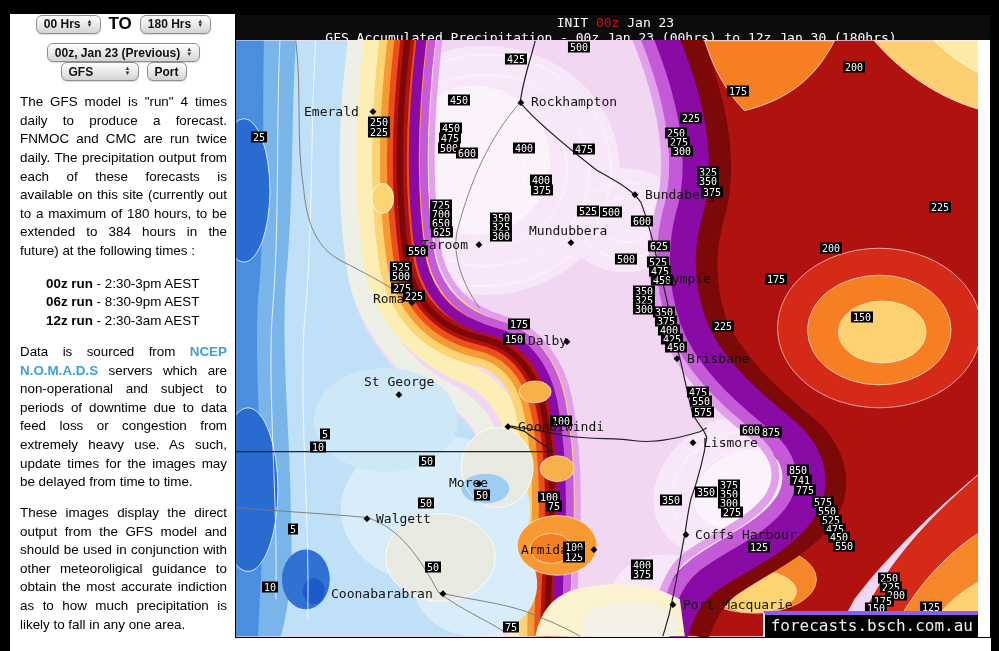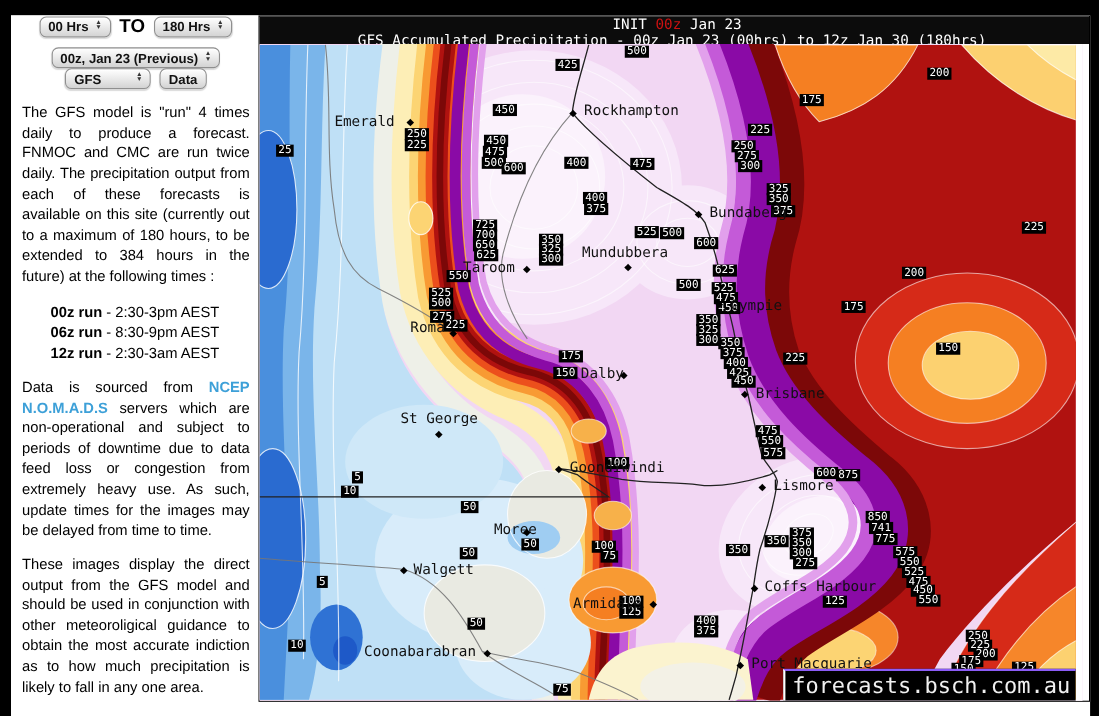--- a/index.html
+++ b/index.html
@@ -42,22 +42,22 @@
               border-right:6px solid #fff; background:#f2d7f3; }
   .map-area svg { position:absolute; left:0; top:0; }
 
   .vlabel { position:absolute; transform:translate(-50%,-50%);
             background:#000; color:#fff; font-family:"DejaVu Sans Mono", monospace;
             font-size:10px; line-height:11px; padding:0 2px; white-space:nowrap; }
   .city  { position:absolute; color:#111; font-family:"DejaVu Sans Mono", monospace;
            font-size:13px; white-space:nowrap; transform:translateY(-50%); letter-spacing:0px; }
   .cmark { position:absolute; color:#000; font-size:9px; transform:translate(-50%,-50%); }
   .watermark { position:absolute; right:0; bottom:0; background:#000; color:#f0f0f0;
-               font-family:"DejaVu Sans Mono", monospace; font-size:20px;
-               padding:1px 5px 2px 6px; border-left:2px solid #fff; border-top:2px solid #8b5cf6; }
+               font-family:"DejaVu Sans Mono", monospace; font-size:16px;
+               padding:1px 5px 2px 6px; border-left:2px solid #fff; border-top:4px solid #8b5cf6; }
 </style>
 </head>
 <body>
 
 <div class="frame">
 
   <div class="sidebar">
     <div class="ctl-row" style="margin-top:0px">
       <span class="popup">
         <span>00 Hrs</span>
@@ -85,21 +85,21 @@
       </span>
     </div>
     <div class="ctl-row">
       <span class="popup" style="width:78px; justify-content:space-between;">
         <span>GFS</span>
         <span class="updown">
             <i>▲</i>
             <i>▼</i>
           </span>
       </span>
-      <span class="pushbtn">Data</span>
+      <span class="pushbtn">Port</span>
     </div>
 
     <p class="body-text">The GFS model is "run" 4 times daily to produce a forecast. FNMOC and CMC are run twice daily. The precipitation output from each of these forecasts is available on this site (currently out to a maximum of 180 hours, to be extended to 384 hours in the future) at the following times :</p>
 
     <div class="runs">
       <div><b>00z run</b><span> - 2:30-3pm AEST</span></div>
       <div><b>06z run</b><span> - 8:30-9pm AEST</span></div>
       <div><b>12z run</b><span> - 2:30-3am AEST</span></div>
     </div>
 

